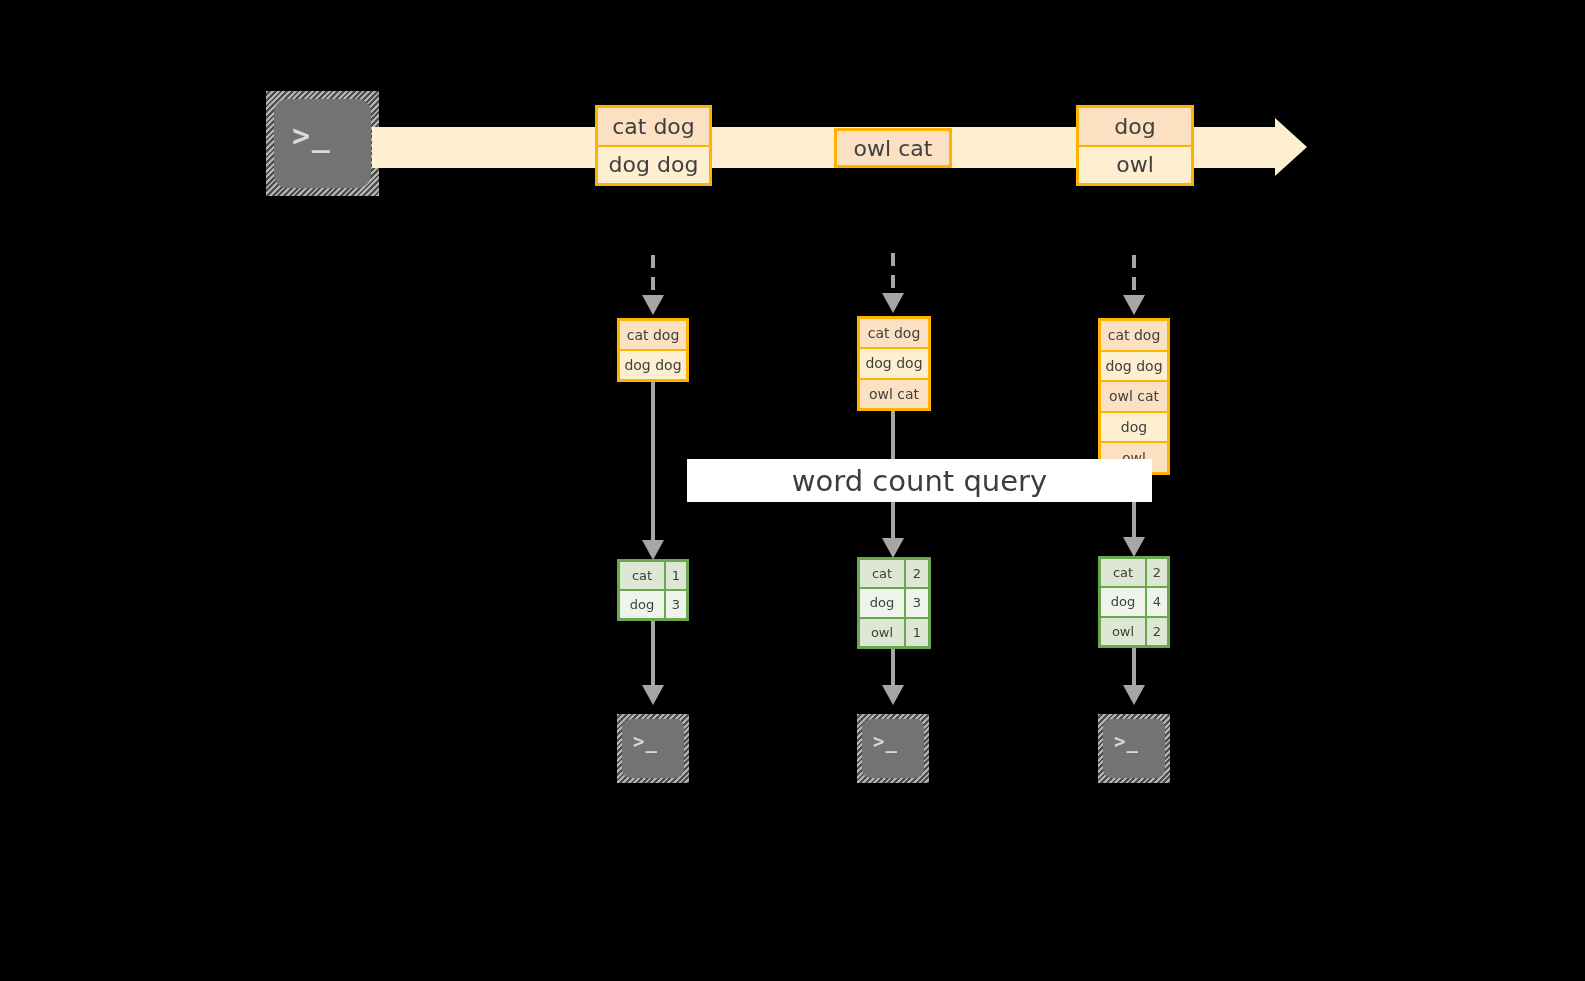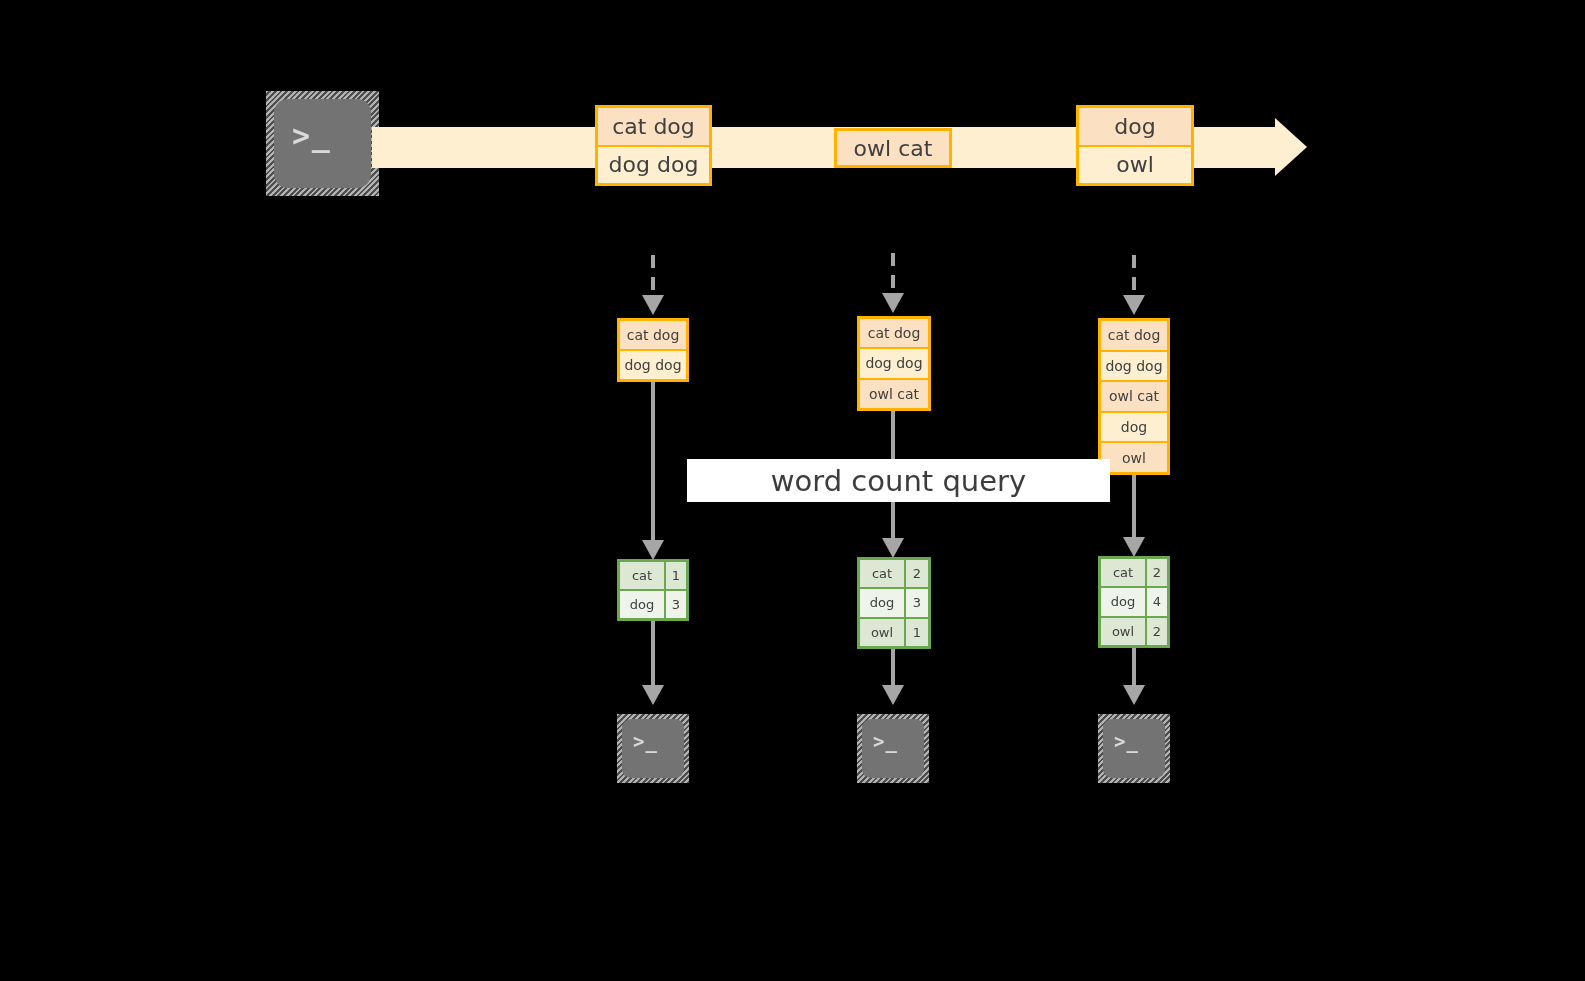--- a/index.html
+++ b/index.html
@@ -276,17 +276,17 @@
 
   <div class="vline" style="left:1132px; top:648px; height:47px;"></div>
   <div class="vhead" style="left:1123px; top:685px;"></div>
 
   <div class="terminal small" style="left:1098px; top:714px; width:72px; height:69px;">
     <div class="inner">
       <div class="glyph" style="left:11px; top:13px; font-size:19px;">&gt;_</div>
     </div>
   </div>
 
-  <div class="qlabel" style="left:687px; top:459px; width:423px; height:43px; font-size:29px;">
+  <div class="qlabel" style="left:687px; top:459px; width:465px; height:43px; font-size:29px;">
     <span>word count query</span>
   </div>
 
 </div>
 
 </body></html>

